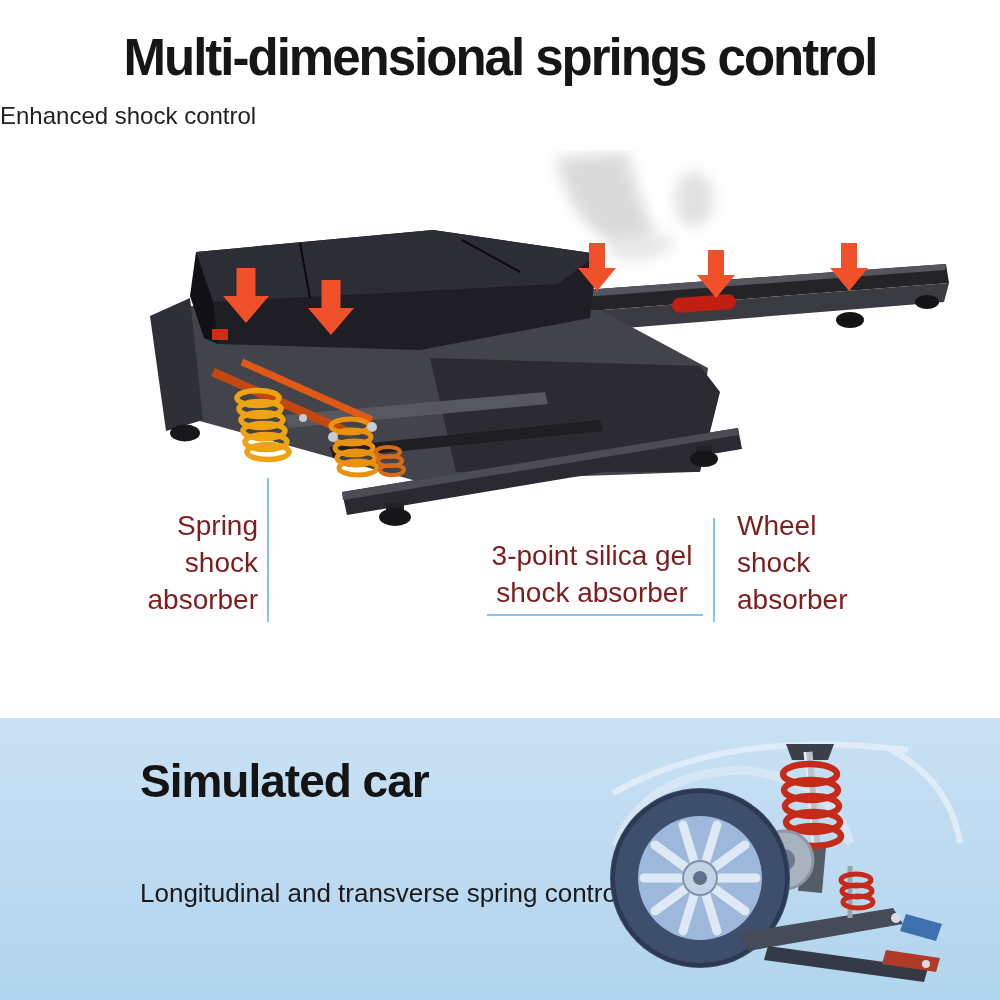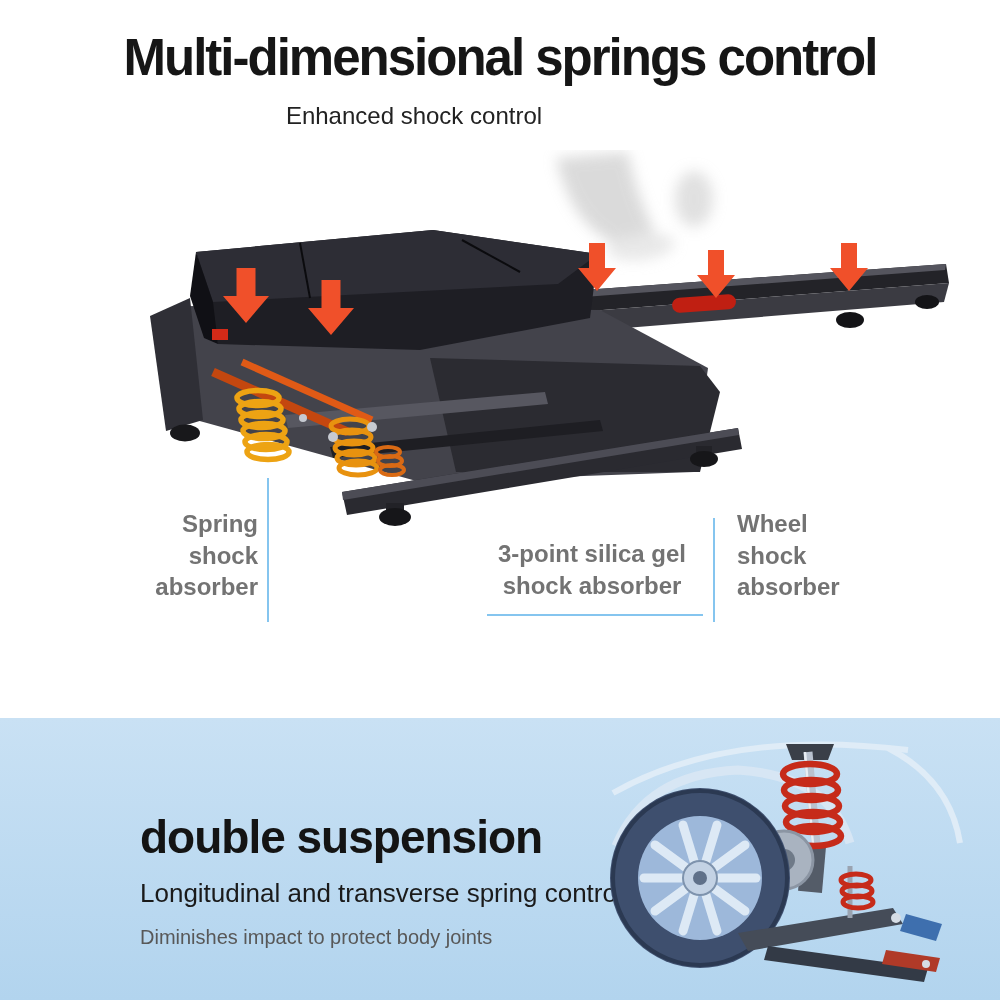--- a/index.html
+++ b/index.html
@@ -5,31 +5,31 @@
   html,body{margin:0;padding:0;}
   body{
     width:1000px;height:1000px;position:relative;background:#ffffff;
     font-family:"Liberation Sans",sans-serif;overflow:hidden;color:#1c1c1c;
   }
   .page-title{
     position:absolute;top:30px;left:0;width:1000px;text-align:center;
     font-size:51px;font-weight:800;letter-spacing:-2px;color:#161616;line-height:1.1;
   }
   .page-subtitle{
-    position:absolute;top:102px;left:0;width:828px;text-align:center;
+    position:absolute;top:102px;left:0;width:828px;text-align:left;
     font-size:24px;font-weight:400;color:#222;
   }
   .treadmill{position:absolute;left:0;top:150px;}
   .leader{position:absolute;background:#85c5ef;}
   .line-v-left{left:267px;top:478px;width:2px;height:144px;}
   .line-h-center{left:487px;top:614px;width:216px;height:2px;}
   .line-v-right{left:713px;top:518px;width:2px;height:104px;}
   .callout{
-    position:absolute;font-size:24px;line-height:1.32;color:#737373;
-    white-space:pre-line;font-weight:700;
+    position:absolute;font-size:28px;line-height:1.32;color:#7f1d1d;
+    white-space:pre-line;font-weight:400;
   }
   .label-left{left:138px;top:508px;width:120px;text-align:right;}
   .label-center{left:462px;top:538px;width:260px;text-align:center;}
   .label-right{left:737px;top:508px;width:128px;text-align:left;}
   .bottom-section{
     position:absolute;left:0;top:718px;width:1000px;height:282px;
     background:linear-gradient(180deg,#c9e1f4 0%,#b2d4ee 100%);
   }
   .bs-h1{position:absolute;left:140px;top:40px;font-size:46px;font-weight:800;
     letter-spacing:-1px;color:#141414;line-height:1;}
@@ -141,23 +141,22 @@
 <div class="callout label-left">Spring
 shock
 absorber</div>
 <div class="callout label-center">3-point silica gel
 shock absorber</div>
 <div class="callout label-right">Wheel
 shock
 absorber</div>
 
 <div class="bottom-section">
-  <div class="bs-h2">double suspension</div>
+  <div class="bs-h1">Simulated car</div>
   <div class="bs-sub">Longitudinal and transverse spring control</div>
-  <div class="bs-note">Diminishes impact to protect body joints</div>
 
   <svg class="suspension" viewBox="0 0 400 282" width="400" height="282">
     <g fill="none">
       <path d="M25,75 Q140,10 320,32" stroke="#dfecf7" stroke-width="6"></path>
       <path d="M300,30 Q362,62 372,125" stroke="#dfecf7" stroke-width="6"></path>
       <path d="M28,128 Q58,56 150,52 Q242,58 262,125" stroke="#d7e6f4" stroke-width="9"></path>
     </g>
 
     <g>
       <polygon points="198,26 246,26 240,42 204,42" fill="#3a3f48"></polygon>

